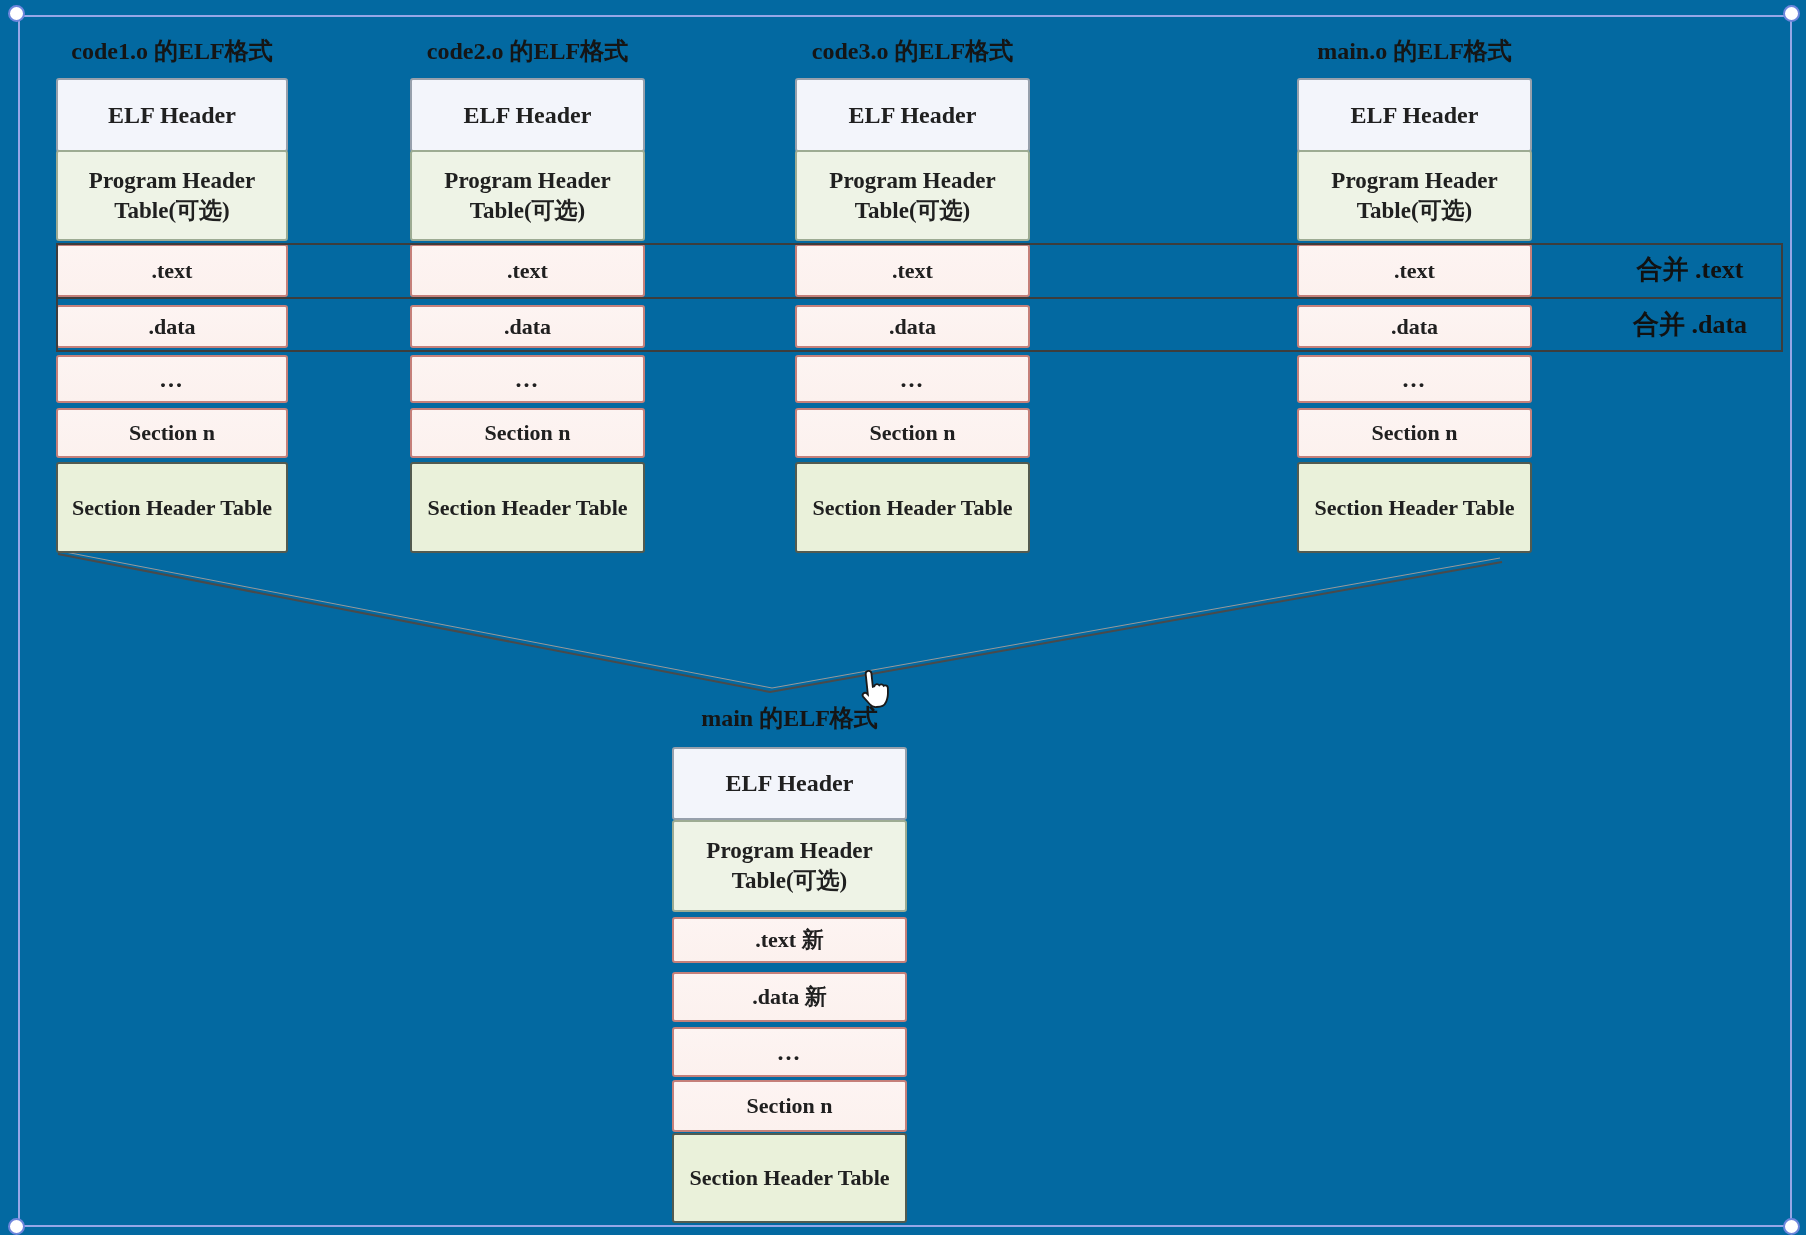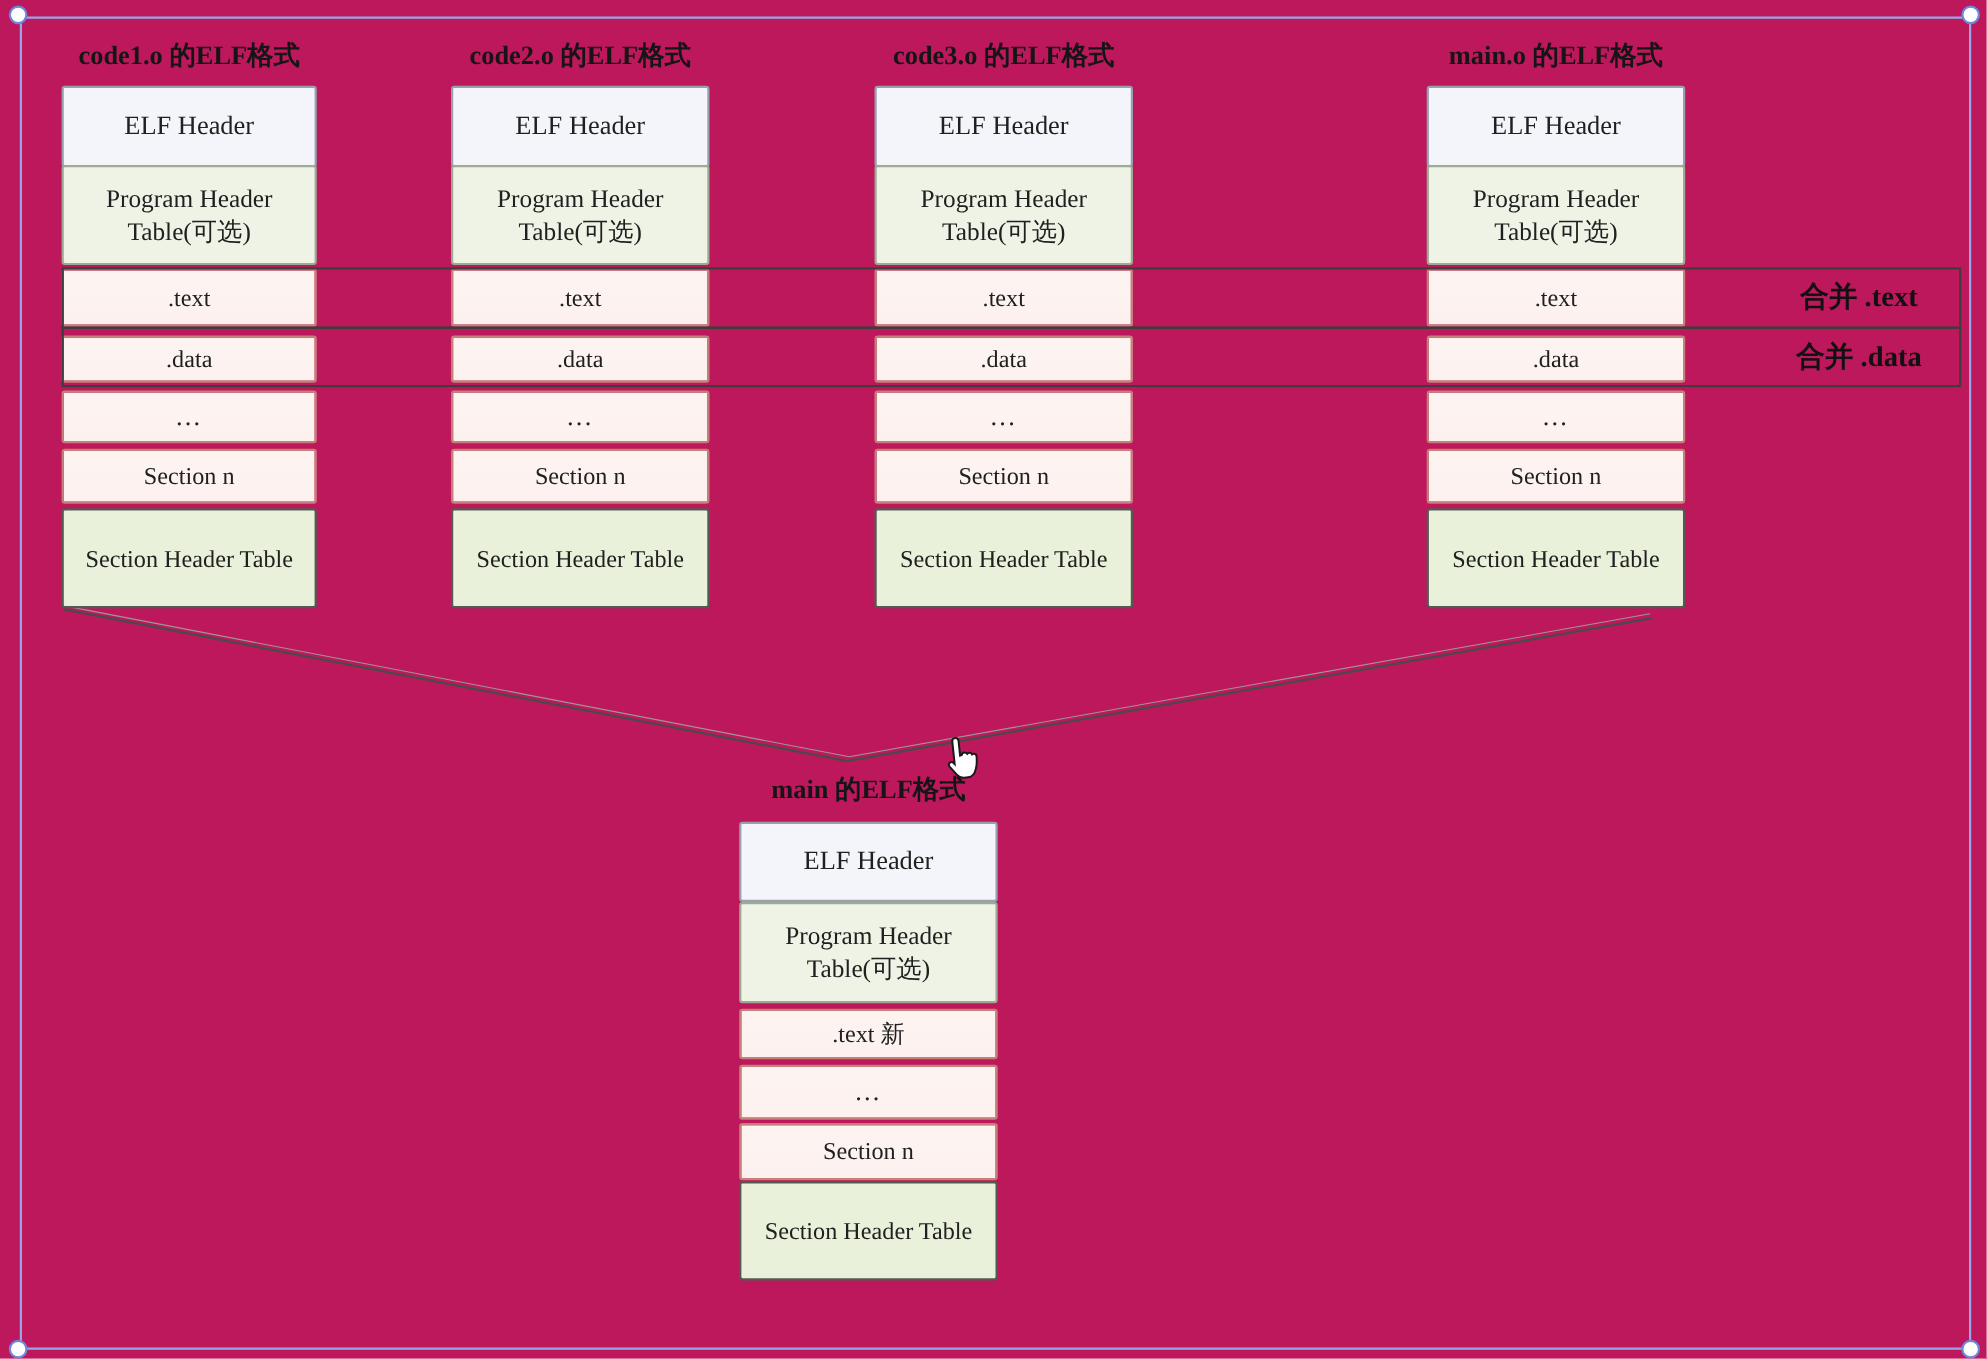--- a/index.html
+++ b/index.html
@@ -12,21 +12,21 @@
     --green-border:#9dab93;
     --sht-fill:#eaf1da;
     --sht-border:#535b50;
     --line-color:#4a4a4a;
   }
   html,body{margin:0;padding:0;}
   body{
     width:1806px;height:1235px;overflow:hidden;background:#ffffff;
     font-family:"Liberation Serif","DejaVu Serif",serif;
   }
-  .stage{position:relative;width:1806px;height:1235px;background:#be185d;}
+  .stage{position:relative;width:1806px;height:1235px;background:#0369a1;}
 
   
   .sel-frame{
     position:absolute;left:18px;top:15px;width:1774px;height:1212px;
     border:2px solid var(--selection-blue);border-radius:4px;
     box-sizing:border-box;z-index:7;pointer-events:auto;background:transparent;
   }
   .handle{
     position:absolute;width:17px;height:17px;border-radius:50%;
     background:#ffffff;border:2.5px solid #6e86dc;box-sizing:border-box;z-index:8;
@@ -40,21 +40,21 @@
   .connectors{position:absolute;left:0;top:0;z-index:1;}
 
   
   .col{position:absolute;top:36px;z-index:2;}
   .col-title{
     height:30px;line-height:30px;margin-bottom:12px;text-align:center;
     font-weight:bold;font-size:24px;color:#151515;white-space:nowrap;
   }
   .box{
     box-sizing:border-box;display:flex;align-items:center;justify-content:center;
-    text-align:center;font-weight:normal;color:#202020;border-radius:3px;
+    text-align:center;font-weight:bold;color:#202020;border-radius:3px;
   }
   .c-elf{height:74px;background:var(--blue-fill);border:2px solid var(--blue-border);font-size:24px;}
   .c-pht{height:91px;margin-top:-2px;background:var(--green-fill);border:2px solid var(--green-border);
          font-size:23px;line-height:1.3;padding:0 18px;flex-wrap:wrap;align-content:center;}
   .c-pink{background:linear-gradient(180deg,#fdf4f2 0%,var(--pink-fill) 100%);
           border:2px solid var(--pink-border);font-size:22px;}
   .c-text{height:53px;margin-top:3px;}
   .c-data{height:43px;margin-top:8px;}
   .c-dots{height:48px;margin-top:7px;font-size:24px;letter-spacing:2px;}
   .c-sect{height:50px;margin-top:5px;}
@@ -152,20 +152,21 @@
   <div class="band band-text"></div>
   <div class="band band-data"></div>
   <div class="merge-label ml-text">合并 .text</div>
   <div class="merge-label ml-data">合并 .data</div>
 
   <div class="col result" style="left:672px;width:235px;">
     <div class="col-title">main 的ELF格式</div>
     <div class="box c-elf">ELF Header</div>
     <div class="box c-pht">Program Header Table(可选)</div>
     <div class="box c-pink c-text">.text 新</div>
+    <div class="box c-pink c-data">.data 新</div>
     <div class="box c-pink c-dots">...</div>
     <div class="box c-pink c-sect">Section n</div>
     <div class="box c-sht">Section Header Table</div>
   </div>
 
   <svg class="cursor" viewBox="0 0 32 40">
     <path d="M12 2 c1.4 0 2.5 1.1 2.5 2.5 V16.2 l1.3 -0.3 c0.3 -1 1.2 -1.7 2.3 -1.7 c0.9 0 1.7 0.5 2.1 1.2 c0.4 -0.4 1 -0.6 1.6 -0.6 c1 0 1.9 0.6 2.2 1.5 c0.3 -0.2 0.7 -0.3 1.1 -0.3 c1.3 0 2.3 1 2.3 2.3 c0 0 -0.3 6.6 -1.5 9.3 C24.6 31.6 22 34 19 34 h-3 c-2.3 0 -4.4 -1.1 -5.7 -3 l-5 -7 c-0.6 -0.9 -0.5 -2.1 0.3 -2.8 c0.9 -0.8 2.2 -0.7 3 0.1 l0.9 1.1 V4.5 C9.5 3.1 10.6 2 12 2 Z" fill="#ffffff" stroke="#1a1a1a" stroke-width="1.6"></path>
   </svg>
 
 

